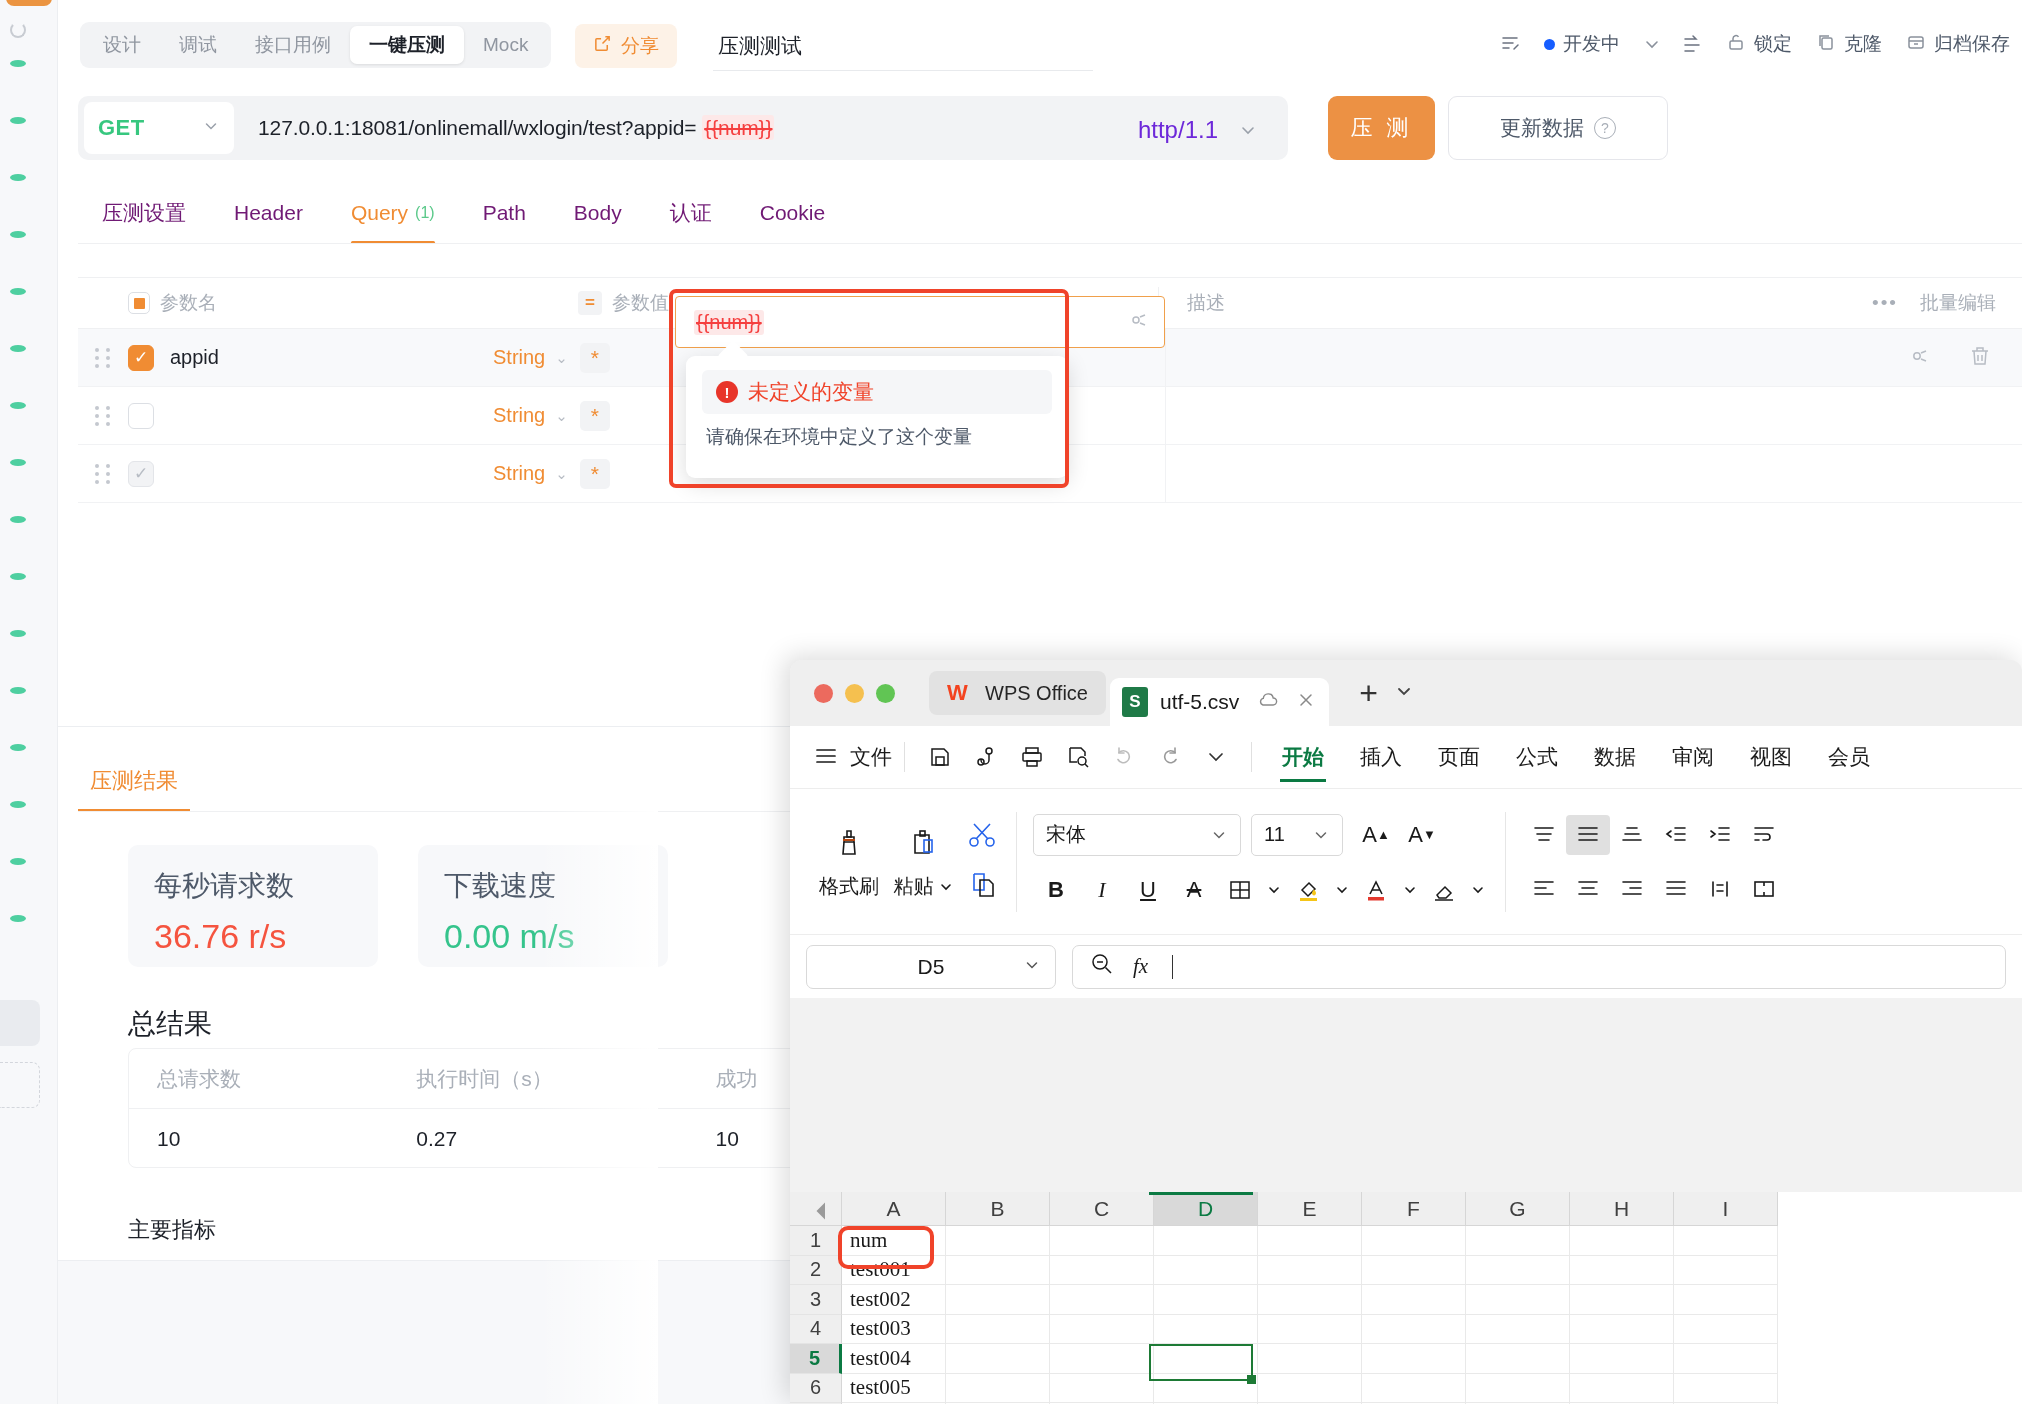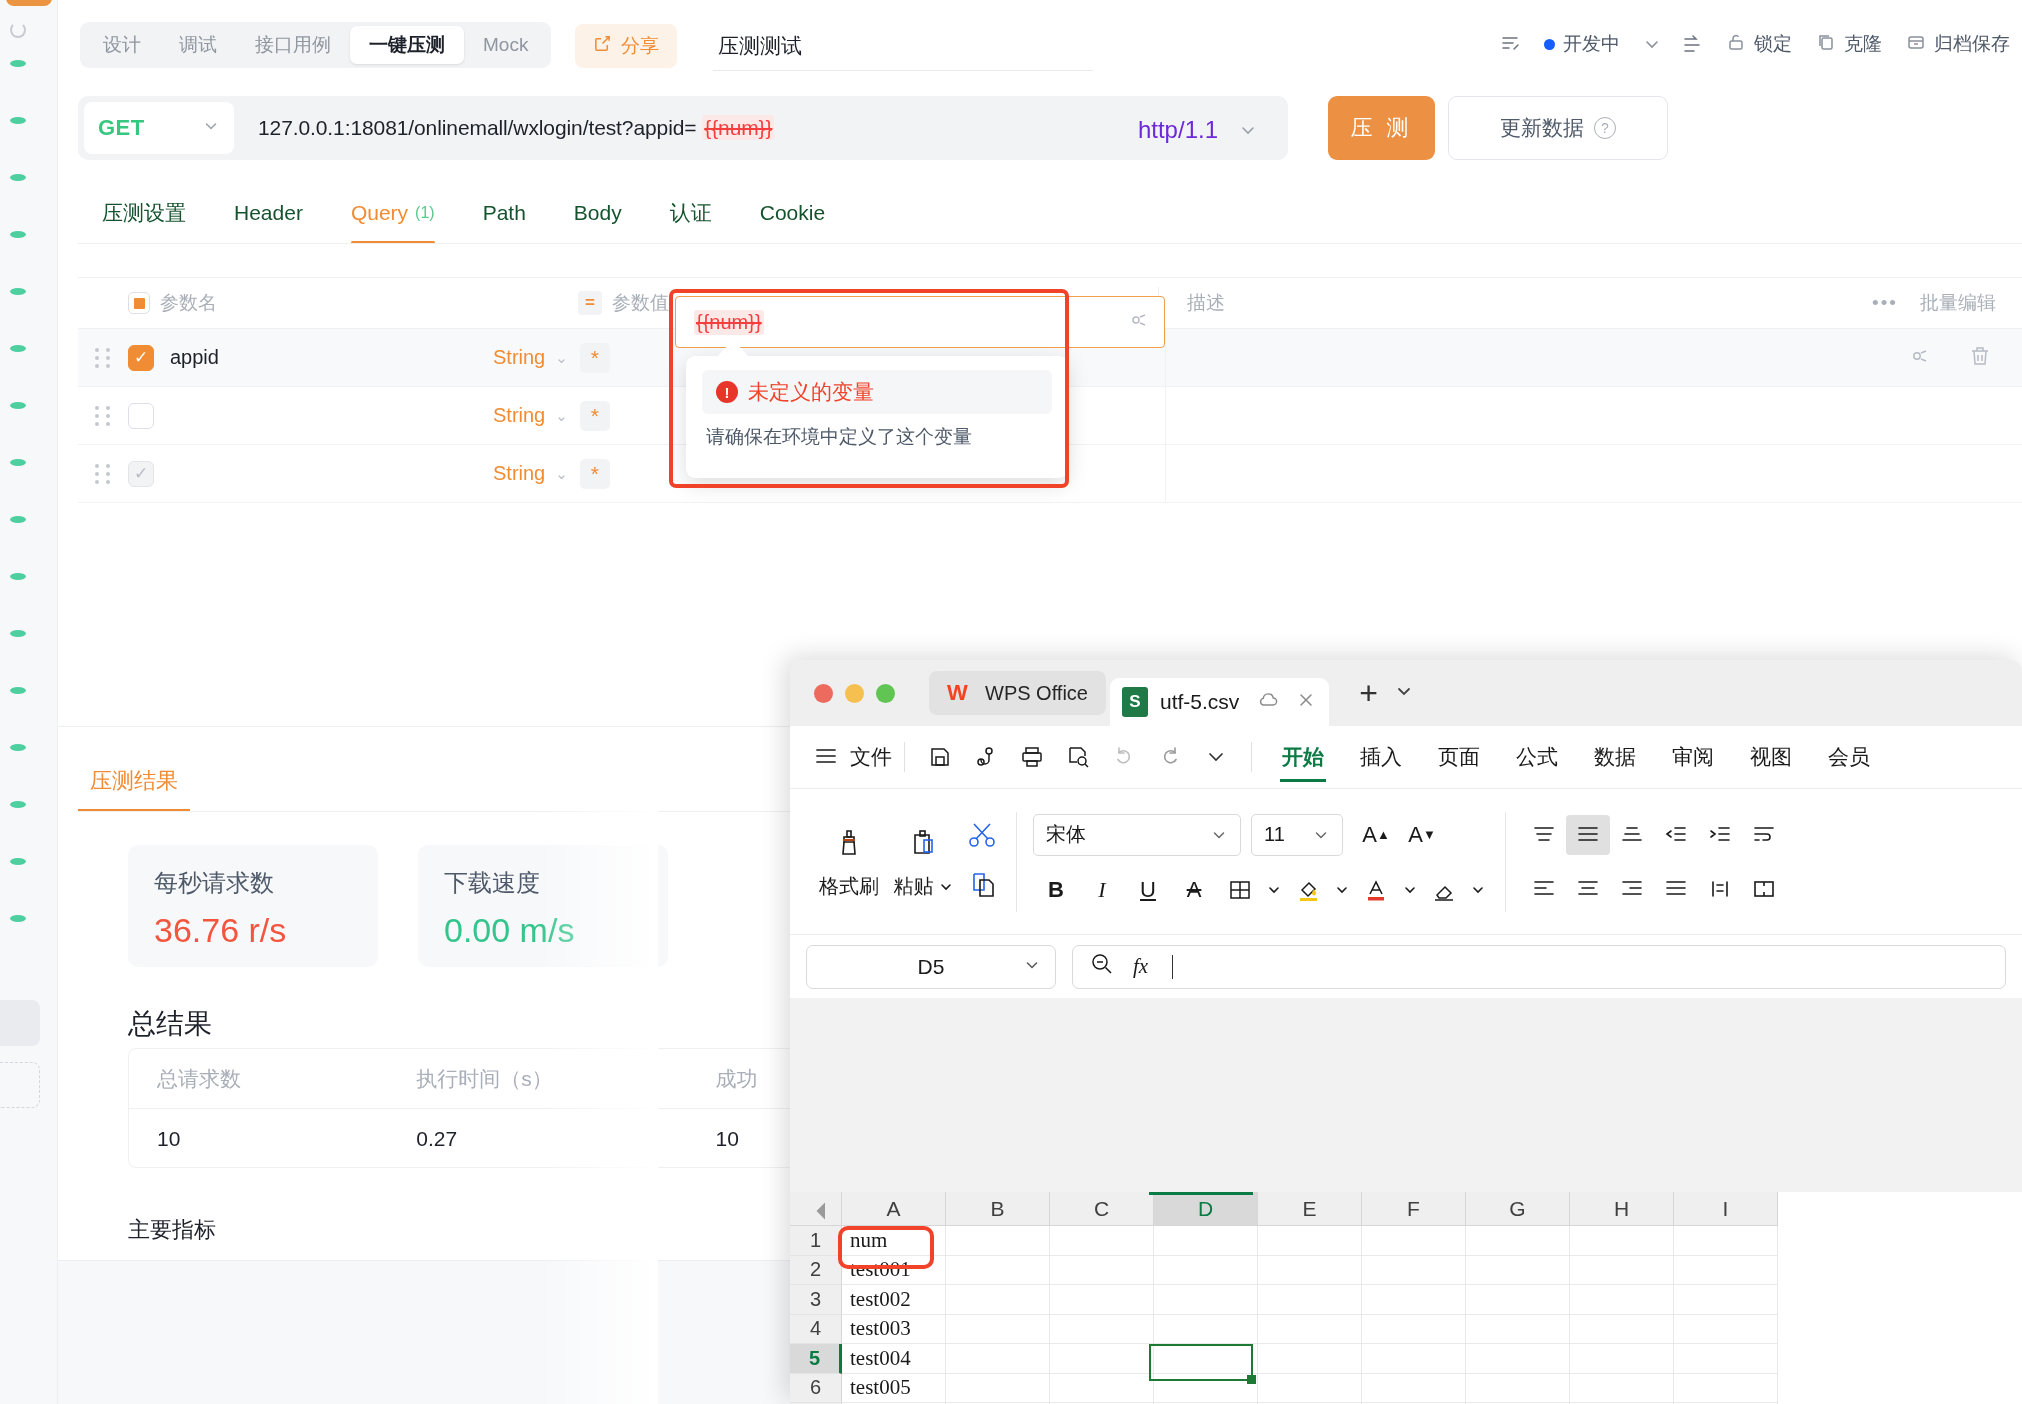--- a/index.html
+++ b/index.html
@@ -98,21 +98,21 @@
     background:#fff; border:1px solid #e5e6eb; border-radius:9px; color:#4e5969; font-size:21px;
     display:flex; align-items:center; justify-content:center; gap:10px; cursor:pointer;
   }
   .q-circle { width:22px; height:22px; border:1.6px solid #a9afb8; border-radius:50%;
     font-size:14px; color:#a9afb8; display:flex; align-items:center; justify-content:center; }
 
   
   #sec-tabs { position:absolute; left:20px; top:182px; height:62px; display:flex; align-items:center; gap:0px; }
   .sec-tab {
     height:62px; padding:0 24px; display:flex; align-items:center; gap:7px;
-    font-size:21px; color:#14532d; cursor:pointer; position:relative; white-space:nowrap;
+    font-size:21px; color:#701a75; cursor:pointer; position:relative; white-space:nowrap;
   }
   .sec-tab.active { color:#f08c33; }
   .sec-tab.active::after {
     content:""; position:absolute; left:24px; right:24px; bottom:0; height:3px; background:#f08c33; border-radius:2px;
   }
   .sec-count { font-size:16px; color:#5bc98a; }
   #sec-divider { position:absolute; left:20px; top:243px; width:1944px; height:1px; background:#eff0f2; }
 
   
   #ptable { position:absolute; left:20px; top:277px; width:1944px; }
@@ -189,21 +189,21 @@
     position:absolute; left:20px; top:750px; height:62px; display:flex; align-items:center;
     font-size:22px; color:#f08c33; padding:0 12px;
   }
   #res-tab::after { content:""; position:absolute; left:0; right:0; bottom:0; height:3px; background:#f08c33; }
   #res-tab-line { position:absolute; left:20px; top:811px; width:1000px; height:1px; background:#eff0f2; }
 
   .stat-card {
     position:absolute; top:845px; width:250px; height:122px;
     background:#f7f8fa; border-radius:10px; padding:22px 26px;
   }
-  .stat-label { font-size:24px; color:#4e5969; }
+  .stat-label { font-size:28px; color:#4e5969; }
   .stat-value { font-size:34px; margin-top:12px; }
 
   #sum-title { position:absolute; left:70px; top:1005px; font-size:28px; color:#1d2129; }
   #sum-table {
     position:absolute; left:70px; top:1048px; width:760px; height:120px;
     border:1px solid #eff0f2; border-radius:8px; overflow:hidden;
   }
   #sum-head { display:flex; height:60px; align-items:center; border-bottom:1px solid #eff0f2; }
   #sum-body { display:flex; height:59px; align-items:center; }
   .sum-cell { font-size:21px; }

